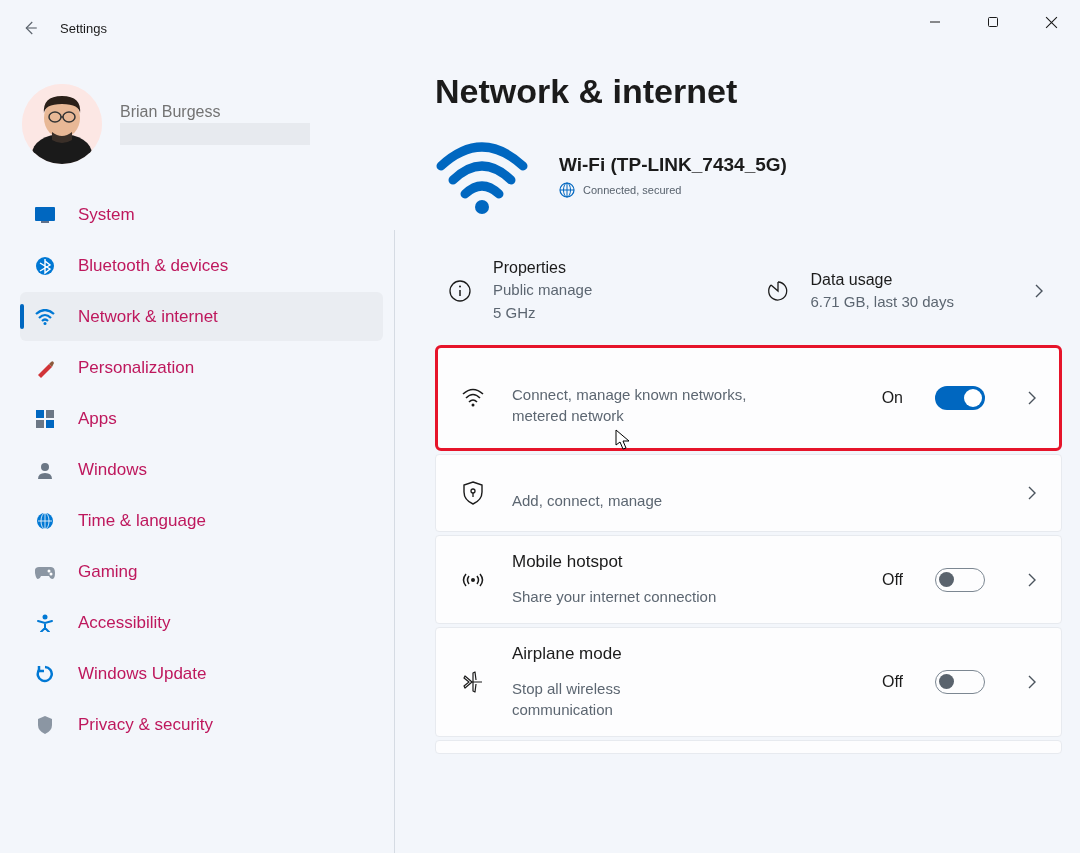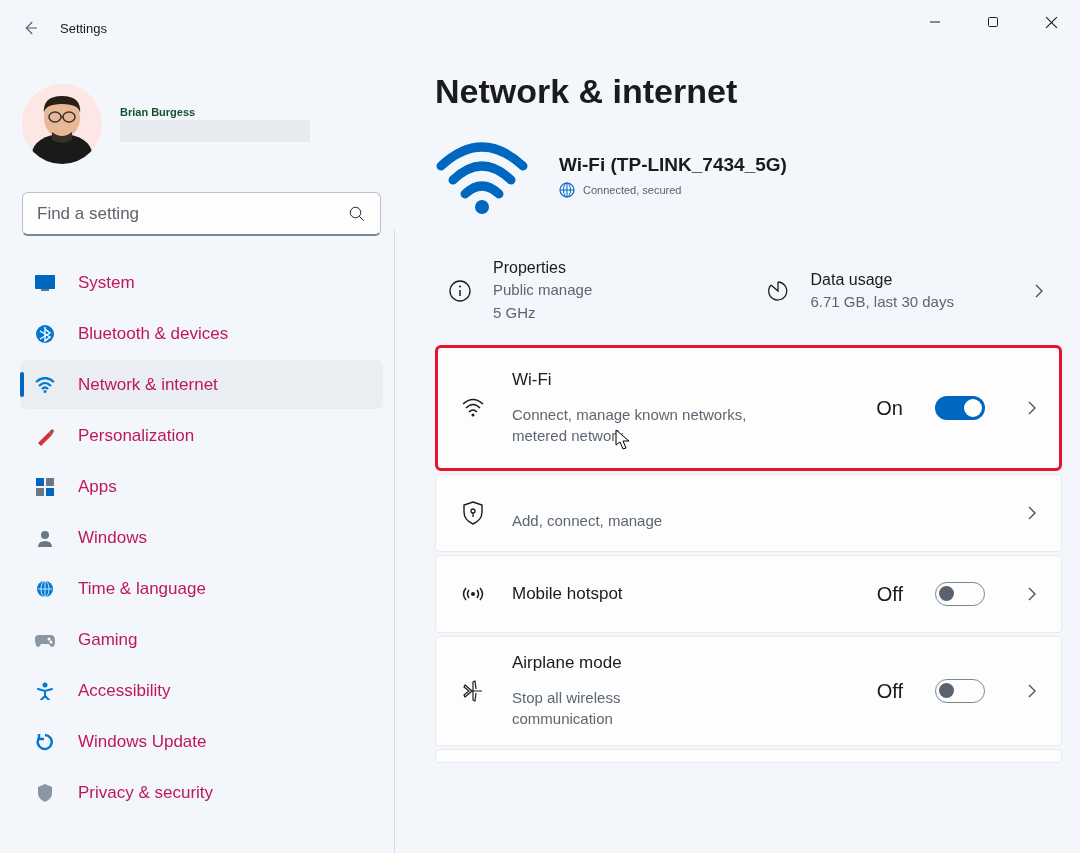--- a/index.html
+++ b/index.html
@@ -14,21 +14,21 @@
 
     
     .layout { display: flex; height: calc(100% - 56px); }
     .sidebar { width: 395px; padding: 12px 8px 0 16px; display: flex; flex-direction: column; }
     .content { flex: 1; padding: 12px 18px 0 40px; overflow: hidden; position: relative; }
 
     
     .user { display: flex; align-items: center; gap: 18px; padding: 16px 6px 26px 6px; }
     .avatar { width: 80px; height: 80px; border-radius: 50%; overflow: hidden; display: flex; align-items: center; justify-content: center; background: #fde9e9; }
     .avatar svg { width: 80px; height: 80px; }
-    .user-name { font-size: 11px; font-weight: 700; color: #14532d; }
+    .user-name { font-size: 16px; font-weight: 400; color: #737373; }
     .user-email { width: 190px; height: 22px; background: #e7eaef; margin-top: 2px; }
 
     
     .searchbox { display: flex; align-items: center; justify-content: space-between; border: 1px solid #b9c2ce; border-bottom: 2px solid #7c8792; border-radius: 6px; background: #fdfdfe; height: 44px; padding: 0 14px; margin: 2px 6px 22px 6px; }
     .searchbox input { border: none; outline: none; font-size: 17px; background: transparent; flex: 1; color: #1b1b1b; }
     .searchbox input::placeholder { color: #5f646b; }
 
     
     .nav { display: flex; flex-direction: column; gap: 2px; padding: 0 4px; overflow-y: auto; }
     .nav-item { display: flex; align-items: center; gap: 22px; height: 49px; border-radius: 6px; padding: 0 12px 0 14px; cursor: pointer; position: relative; color: #be185d; }
@@ -59,21 +59,21 @@
     .chev { width: 18px; height: 18px; display: flex; align-items: center; justify-content: center; color: #4a535d; }
 
     
     .settings-list { display: flex; flex-direction: column; gap: 3px; }
     .setting-row { display: flex; align-items: center; gap: 26px; background: #fdfdfe; border: 1px solid #e7eaef; border-radius: 4px; padding: 16px 20px 16px 24px; cursor: pointer; min-height: 78px; }
     .setting-row.highlight { border: 3px solid #e6142a; border-radius: 6px; padding: 22px 18px 22px 22px; }
     .sr-icon { width: 26px; height: 26px; display: flex; align-items: center; justify-content: center; color: #1b1b1b; flex-shrink: 0; }
     .sr-text { flex: 1; display: flex; flex-direction: column; min-width: 0; }
     .sr-title { font-size: 17px; color: #1b1b1b; }
     .sr-sub { font-size: 15px; color: #5c6671; line-height: 1.4; margin-top: 14px; max-width: 280px; }
-    .sr-state { font-size: 20px; color: #1b1b1b; margin-right: 6px; }
+    .sr-state { font-size: 16px; color: #1b1b1b; margin-right: 6px; }
     .toggle { width: 50px; height: 24px; border-radius: 12px; position: relative; flex-shrink: 0; }
     .toggle.on { background: #0067c0; }
     .toggle.on::after { content: ""; position: absolute; right: 3px; top: 3px; width: 18px; height: 18px; border-radius: 50%; background: #fff; }
     .toggle.off { background: #fdfdfe; border: 1.5px solid #7c8792; }
     .toggle.off::after { content: ""; position: absolute; left: 3px; top: 3px; width: 15px; height: 15px; border-radius: 50%; background: #5a636d; }
 
     
     .cursor { position: absolute; left: 615px; top: 429px; pointer-events: none; z-index: 100; }
   </style>
 </head>
@@ -121,27 +121,20 @@
           <path d="M39 33h2" stroke="#333" stroke-width="1.5"></path>
           <path d="M30 48 Q40 56 50 48 L50 56 Q40 62 30 56 Z" fill="#3a2f28"></path>
         </svg>
       </div>
       <div>
         <div class="user-name">Brian Burgess</div>
         <div class="user-email"></div>
       </div>
     </div>
 
-    <div class="searchbox">
-      <input type="text" placeholder="Find a setting" style="">
-      <svg width="18" height="18" viewBox="0 0 24 24">
-          <circle cx="10" cy="10" r="7" fill="none" stroke="#1b1b1b" stroke-width="1.3"></circle>
-          <path d="M15 15l6 6" stroke="#1b1b1b" stroke-width="1.3"></path>
-        </svg>
-    </div>
 
     <nav class="nav">
       <div class="nav-item">
         <span class="nav-icon">
             <svg width="20" height="16" viewBox="0 0 20 16">
               <rect width="20" height="14" rx="1" fill="#0067c0"></rect>
               <rect x="6" y="14" width="8" height="2" fill="#60718a"></rect>
             </svg>
           </span>
         <span class="nav-label">System</span>
@@ -309,21 +302,20 @@
       <div class="setting-row highlight">
         <span class="sr-icon">
             <svg width="24" height="20" viewBox="0 0 24 20">
               <path d="M2 6 Q12 -3 22 6" fill="none" stroke="#1b1b1b" stroke-width="1.6"></path>
               <path d="M5 10 Q12 3 19 10" fill="none" stroke="#1b1b1b" stroke-width="1.6"></path>
               <path d="M8 14 Q12 10 16 14" fill="none" stroke="#1b1b1b" stroke-width="1.6"></path>
               <circle cx="12" cy="17" r="1.5" fill="#1b1b1b"></circle>
             </svg>
           </span>
         <div class="sr-text">
-          <span class="sr-title">Wi-Fi</span>
           <span class="sr-sub">Connect, manage known networks, metered network</span>
         </div>
         <span class="sr-state">On</span>
         <div class="toggle on"></div>
         <span class="chev" style="margin-left:12px;">
             <svg width="10" height="16" viewBox="0 0 10 16">
               <path d="M2 2l6 6-6 6" fill="none" stroke="#4a535d" stroke-width="1.4"></path>
             </svg>
           </span>
       </div>
@@ -348,20 +340,21 @@
 
       <div class="setting-row">
         <span class="sr-icon">
             <svg width="24" height="20" viewBox="0 0 24 20">
               <path d="M5 4 Q0 10 5 16 M8 6 Q5 10 8 14 M16 6 Q19 10 16 14 M19 4 Q24 10 19 16" fill="none" stroke="#1b1b1b" stroke-width="1.5"></path>
               <circle cx="12" cy="10" r="2" fill="#1b1b1b"></circle>
             </svg>
           </span>
         <div class="sr-text">
           <span class="sr-title">Mobile hotspot</span>
+          <span class="sr-sub">Share your internet connection</span>
         </div>
         <span class="sr-state">Off</span>
         <div class="toggle off"></div>
         <span class="chev" style="margin-left:12px;">
             <svg width="10" height="16" viewBox="0 0 10 16">
               <path d="M2 2l6 6-6 6" fill="none" stroke="#4a535d" stroke-width="1.4"></path>
             </svg>
           </span>
       </div>
 

